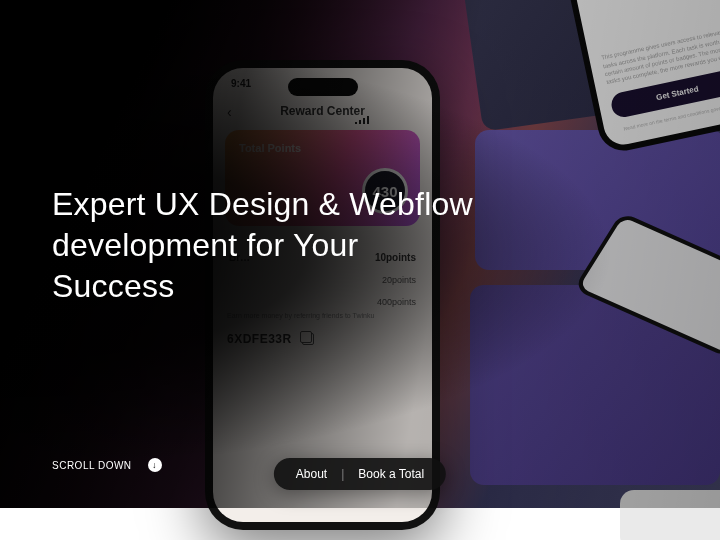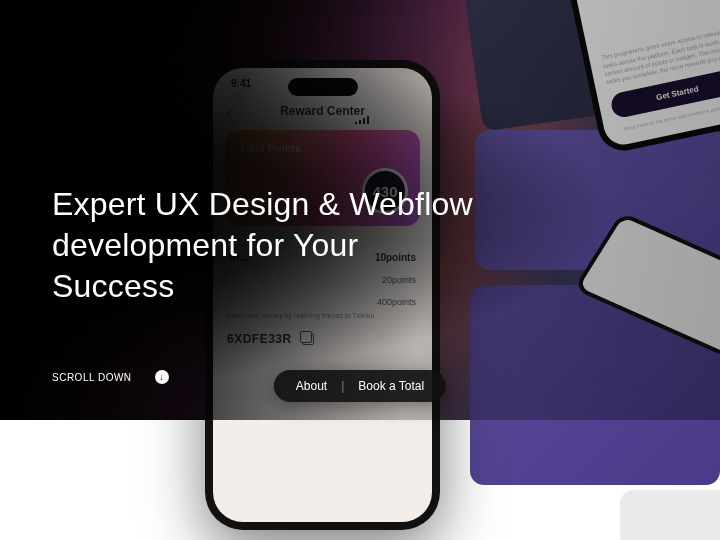--- a/index.html
+++ b/index.html
@@ -1,17 +1,17 @@
 <!DOCTYPE html>
 <html><head>
 <meta charset="utf-8">
 <style>
 * { margin:0; padding:0; box-sizing:border-box; }
 html,body { width:720px; height:540px; overflow:hidden; font-family:-apple-system,BlinkMacSystemFont,"Segoe UI",sans-serif; }
-.stage { position:relative; width:720px; height:420px; background:#0a0a0a; }
+.stage { position:relative; width:720px; height:508px; background:#0a0a0a; }
 .bg-gradient { position:absolute; inset:0; background:linear-gradient(115deg,#000 0%,#000 18%,#2a1020 32%,#5a2a50 45%,#7a3a5a 55%,#8a4a50 62%,#3a3a60 75%,#4a4a70 100%); }
 .bg-vignette { position:absolute; inset:0; background:radial-gradient(ellipse at 0% 50%,rgba(0,0,0,.95) 0%,rgba(0,0,0,.75) 30%,rgba(0,0,0,0) 60%); }
 .tile { position:absolute; border-radius:14px; }
 .tile-a { left:470px; top:-60px; width:250px; height:175px; background:linear-gradient(135deg,#3a3a55,#2a2a45); transform:rotate(-8deg); }
 .tile-b { left:475px; top:130px; width:250px; height:140px; background:linear-gradient(135deg,#6a5ab0,#5848a0); }
 .tile-c { left:470px; top:285px; width:250px; height:200px; background:linear-gradient(135deg,#5a4a9a,#4a3a88); }
 .tile-d { left:620px; top:490px; width:120px; height:60px; background:#eaeaea; }
 .phone-a { position:absolute; left:205px; top:60px; width:235px; height:470px; border-radius:38px; background:#111; padding:8px; box-shadow:0 20px 60px rgba(0,0,0,.5); }
 .phone-a-screen { width:100%; height:100%; border-radius:30px; background:#f3eeea; position:relative; overflow:hidden; }
 .pa-notch { position:absolute; top:10px; left:50%; transform:translateX(-50%); width:70px; height:18px; background:#0a0a0a; border-radius:10px; }
@@ -29,21 +29,21 @@
 .pa-copy { width:12px; height:12px; border:1.5px solid #555; border-radius:2px; position:relative; }
 .pa-copy::after { content:""; position:absolute; top:-3px; left:-3px; width:10px; height:10px; border:1.5px solid #555; border-radius:2px; background:#f3eeea; }
 .phone-b { position:absolute; right:-30px; top:-70px; width:170px; height:210px; border-radius:26px; background:#0a0a0a; padding:6px; transform:rotate(-12deg); }
 .phone-b-screen { width:100%; height:100%; border-radius:20px; background:#fff; padding:12px; font-size:6px; color:#aaa; line-height:1.4; display:flex; flex-direction:column; justify-content:flex-end; gap:8px; }
 .pb-btn { background:#1a1030; color:#fff; text-align:center; padding:7px; border-radius:14px; font-size:8px; font-weight:600; }
 .pb-foot { font-size:5px; text-align:center; color:#bbb; }
 .phone-c { position:absolute; right:-40px; top:240px; width:170px; height:90px; background:#f5f5f7; border-radius:14px; transform:rotate(24deg) skewX(-8deg); border:4px solid #111; }
 .dark-overlay { position:absolute; inset:0; background:linear-gradient(100deg,rgba(0,0,0,.92) 0%,rgba(0,0,0,.78) 32%,rgba(0,0,0,.25) 60%,rgba(0,0,0,.35) 100%); }
 .hero { position:absolute; left:52px; top:184px; color:#fff; max-width:430px; }
 .hero h1 { font-size:32px; font-weight:400; line-height:1.28; letter-spacing:.2px; }
-.scroll { position:absolute; left:52px; bottom:36px; color:#fff; font-size:10px; letter-spacing:.5px; display:flex; align-items:center; gap:23px;text-align:center; }
+.scroll { position:absolute; left:52px; bottom:36px; color:#fff; font-size:10px; letter-spacing:.5px; display:flex; align-items:center; gap:16px;text-align:center; }
 .scroll-icon { width:14px; height:14px; border-radius:50%; background:#fff; color:#000; display:flex; align-items:center; justify-content:center; font-size:9px; line-height:1; }
 .pill { position:absolute; left:50%; bottom:18px; transform:translateX(-50%); background:rgba(15,15,15,.9); border-radius:22px; padding:9px 22px; display:flex; align-items:center; gap:14px; color:#fff; font-size:12px; box-shadow:0 4px 20px rgba(0,0,0,.4); }
 .pill-sep { opacity:.4; }
 .pill a { color:#fff; text-decoration:none; cursor:pointer; }
 .sig { position:absolute; top:38px; left:65%; width:30px; display:flex; gap:2px; align-items:flex-end; height:8px; }
 .sig span { width:2px; background:#222; }
 </style>
 </head>
 <body>
 

